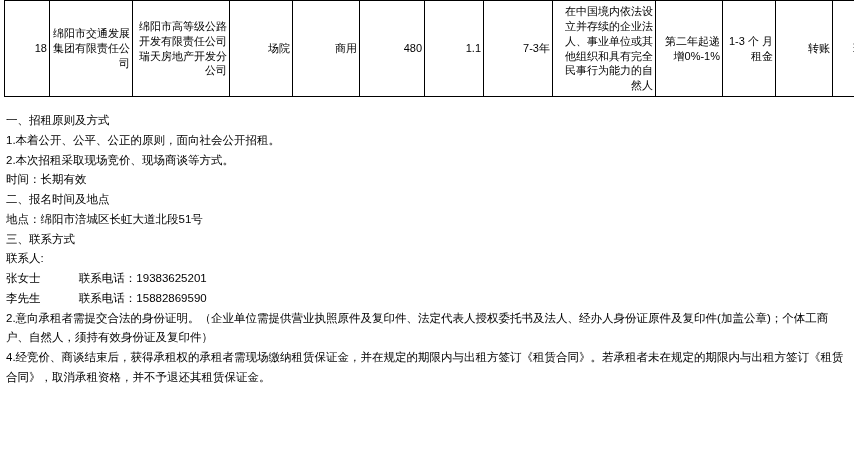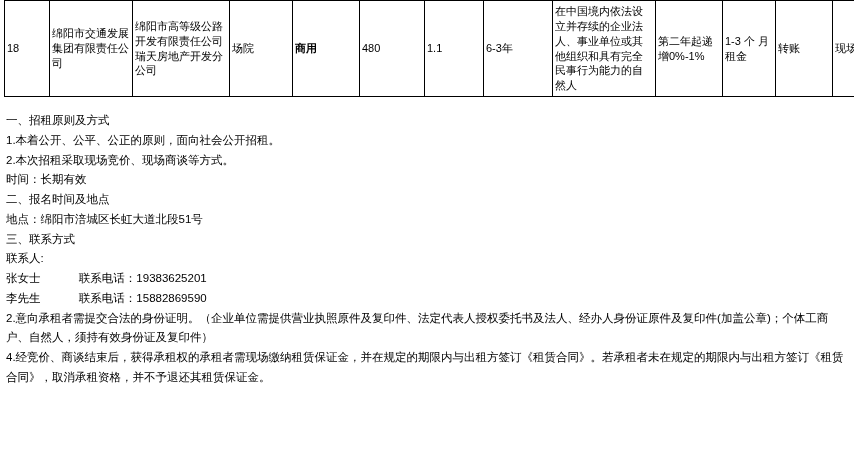--- a/index.html
+++ b/index.html
@@ -22,32 +22,32 @@
   }
   table.listing {
     border-collapse: collapse;
     table-layout: fixed;
     width: 846px;
     margin: 0 0 0 4px;
     font-size: 11px;
   }
   table.listing td {
     border: 1px solid #000000;
-    text-align: left;
+    text-align: right;
     vertical-align: middle;
     padding: 3px 2px;
     line-height: 1.35;
     word-break: break-all;
     height: 86px;
   }
   .c-index { width: 40px; }
   .c-lessee { width: 78px; }
   .c-owner { width: 92px; }
   .c-asset { width: 58px; }
-  .c-use { width: 62px; font-weight: bold; }
+  .c-use { width: 62px; }
   .c-area { width: 60px; }
   .c-price { width: 54px; }
   .c-term { width: 64px; }
   .c-target { width: 98px; }
   .c-increase { width: 62px; }
   .c-deposit { width: 48px; }
   .c-payment { width: 52px; }
   .c-signup { width: 62px; }
 
   .body-text {
@@ -76,21 +76,21 @@
   <table class="listing">
     <tbody>
       <tr>
         <td class="c-index">18</td>
         <td class="c-lessee">绵阳市交通发展集团有限责任公司</td>
         <td class="c-owner">绵阳市高等级公路开发有限责任公司瑞天房地产开发分公司</td>
         <td class="c-asset">场院</td>
         <td class="c-use">商用</td>
         <td class="c-area">480</td>
         <td class="c-price">1.1</td>
-        <td class="c-term">6-3年</td>
+        <td class="c-term">7-3年</td>
         <td class="c-target">在中国境内依法设立并存续的企业法人、事业单位或其他组织和具有完全民事行为能力的自然人</td>
         <td class="c-increase">第二年起递增0%-1%</td>
         <td class="c-deposit">1-3 个 月租金</td>
         <td class="c-payment">转账</td>
         <td class="c-signup">现场报名</td>
 
       </tr>
     </tbody>
   </table>
 

